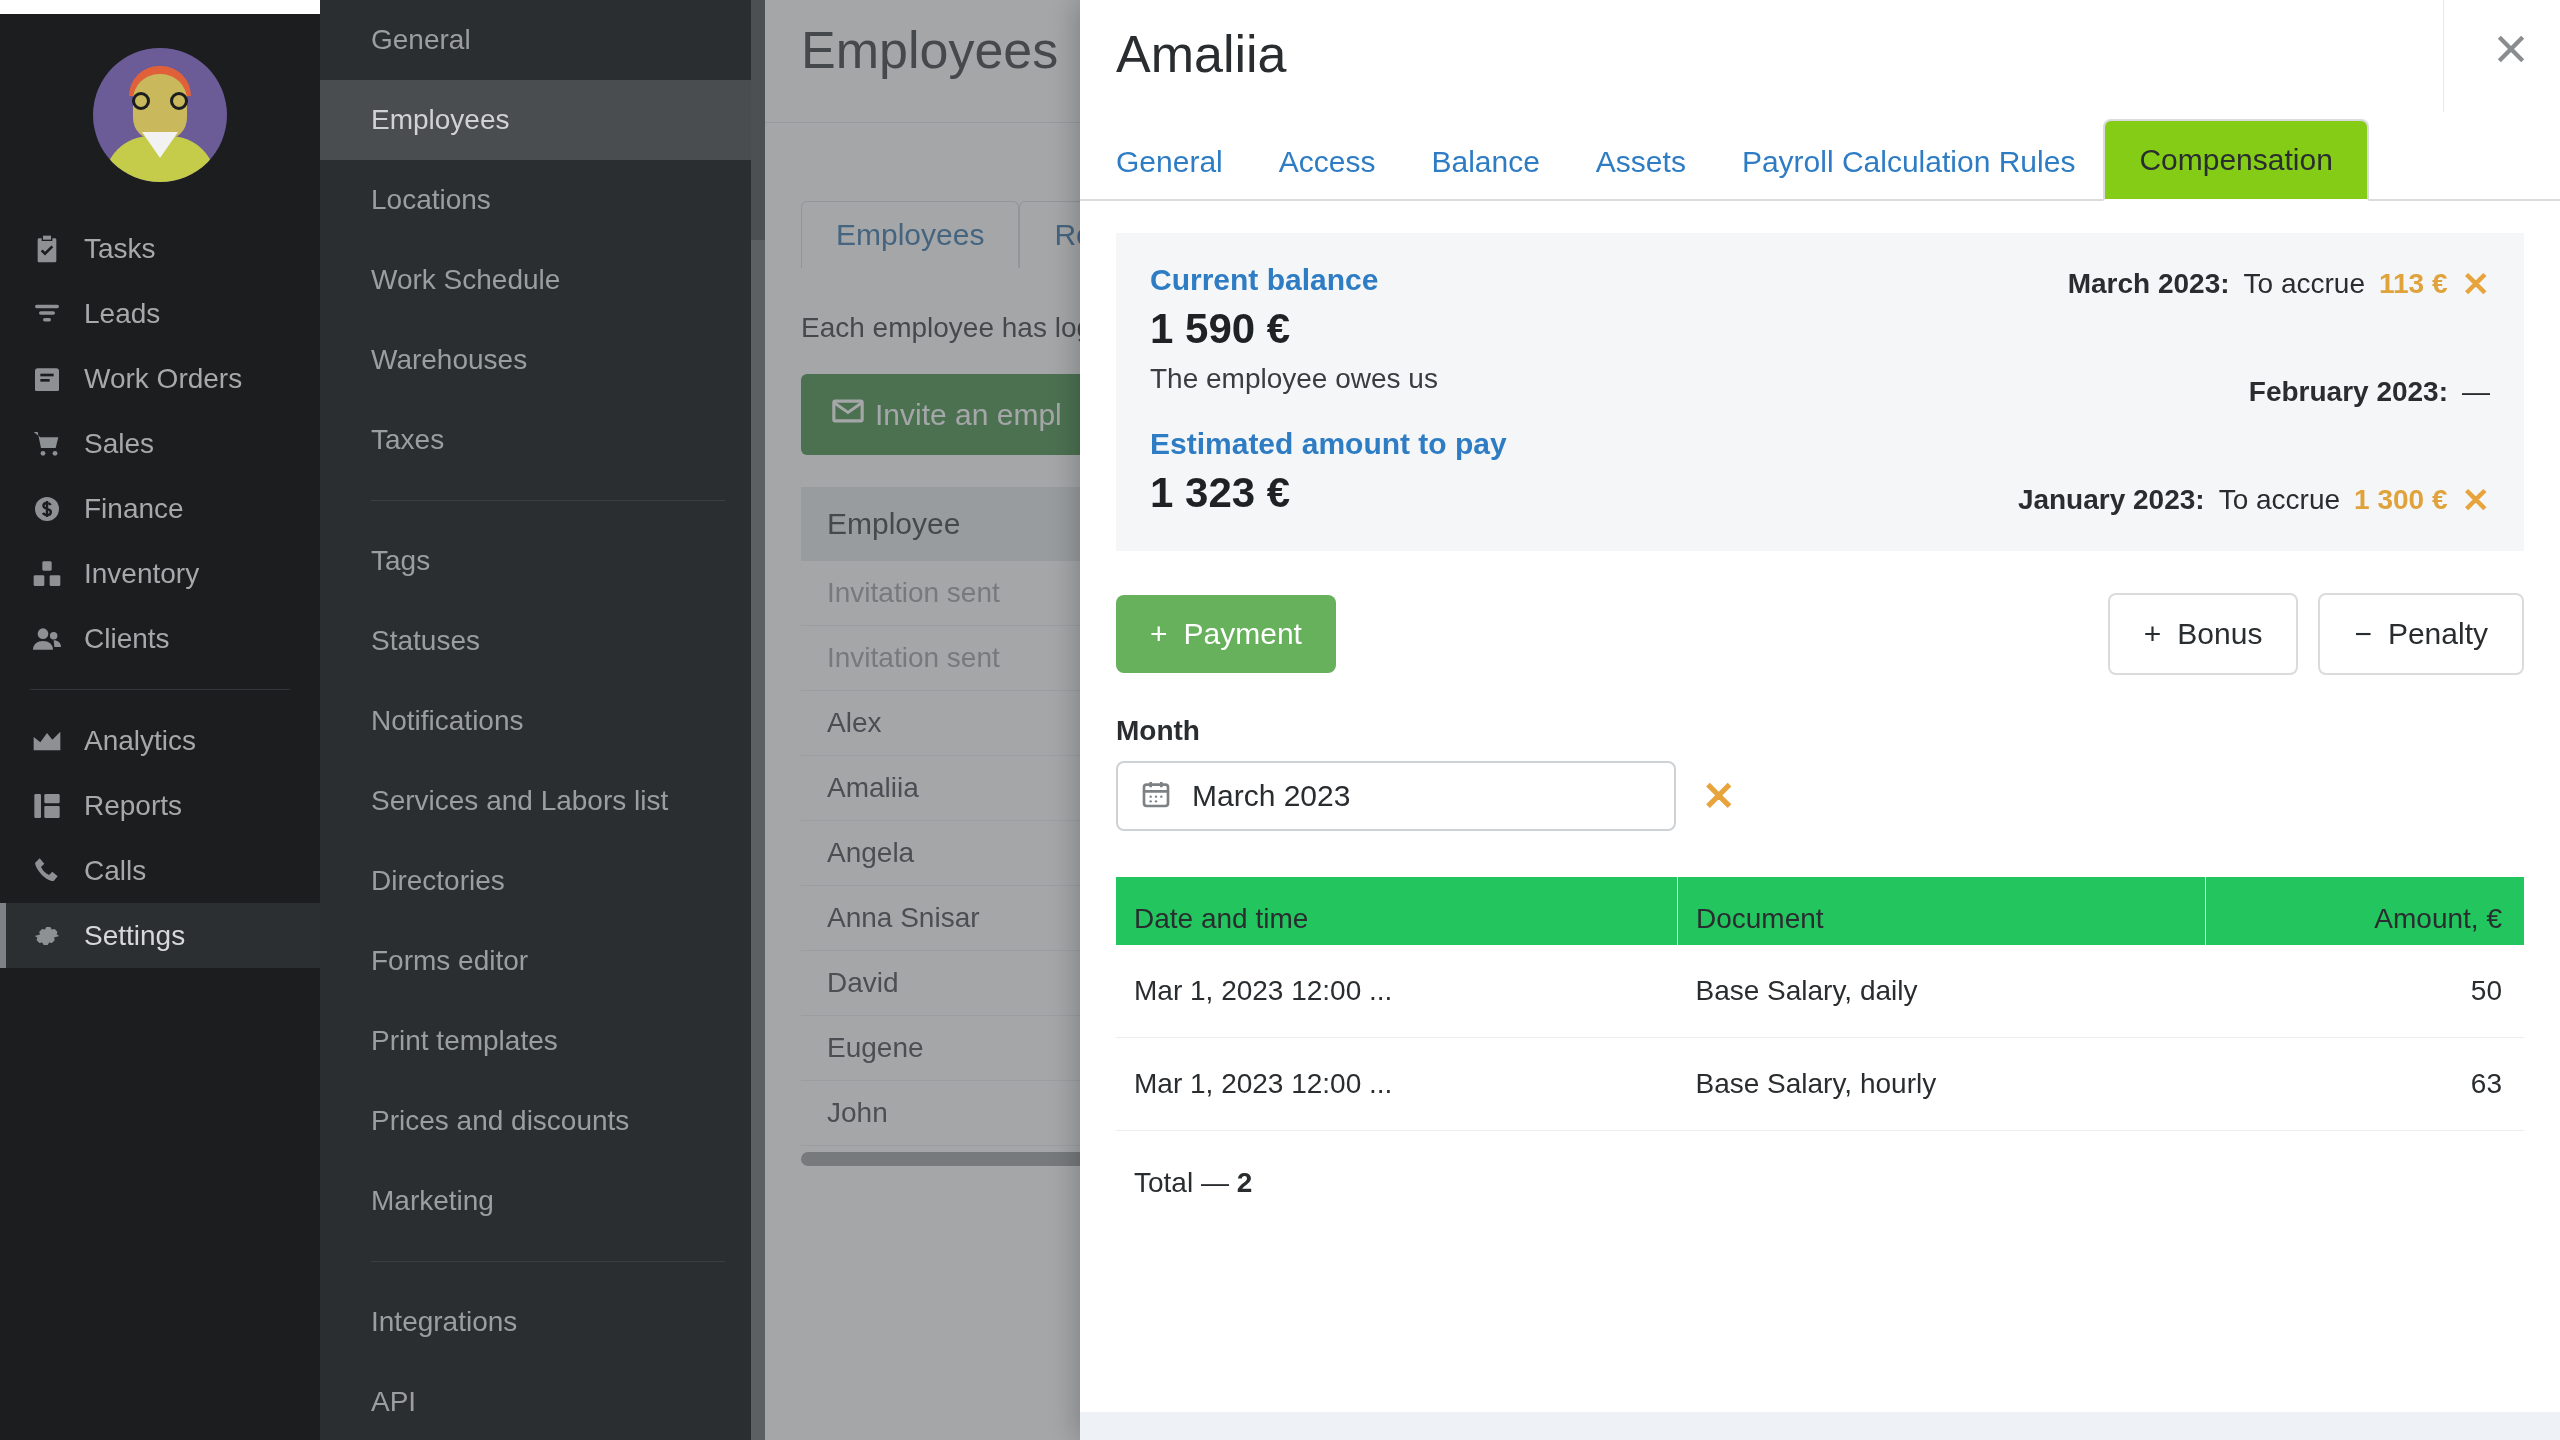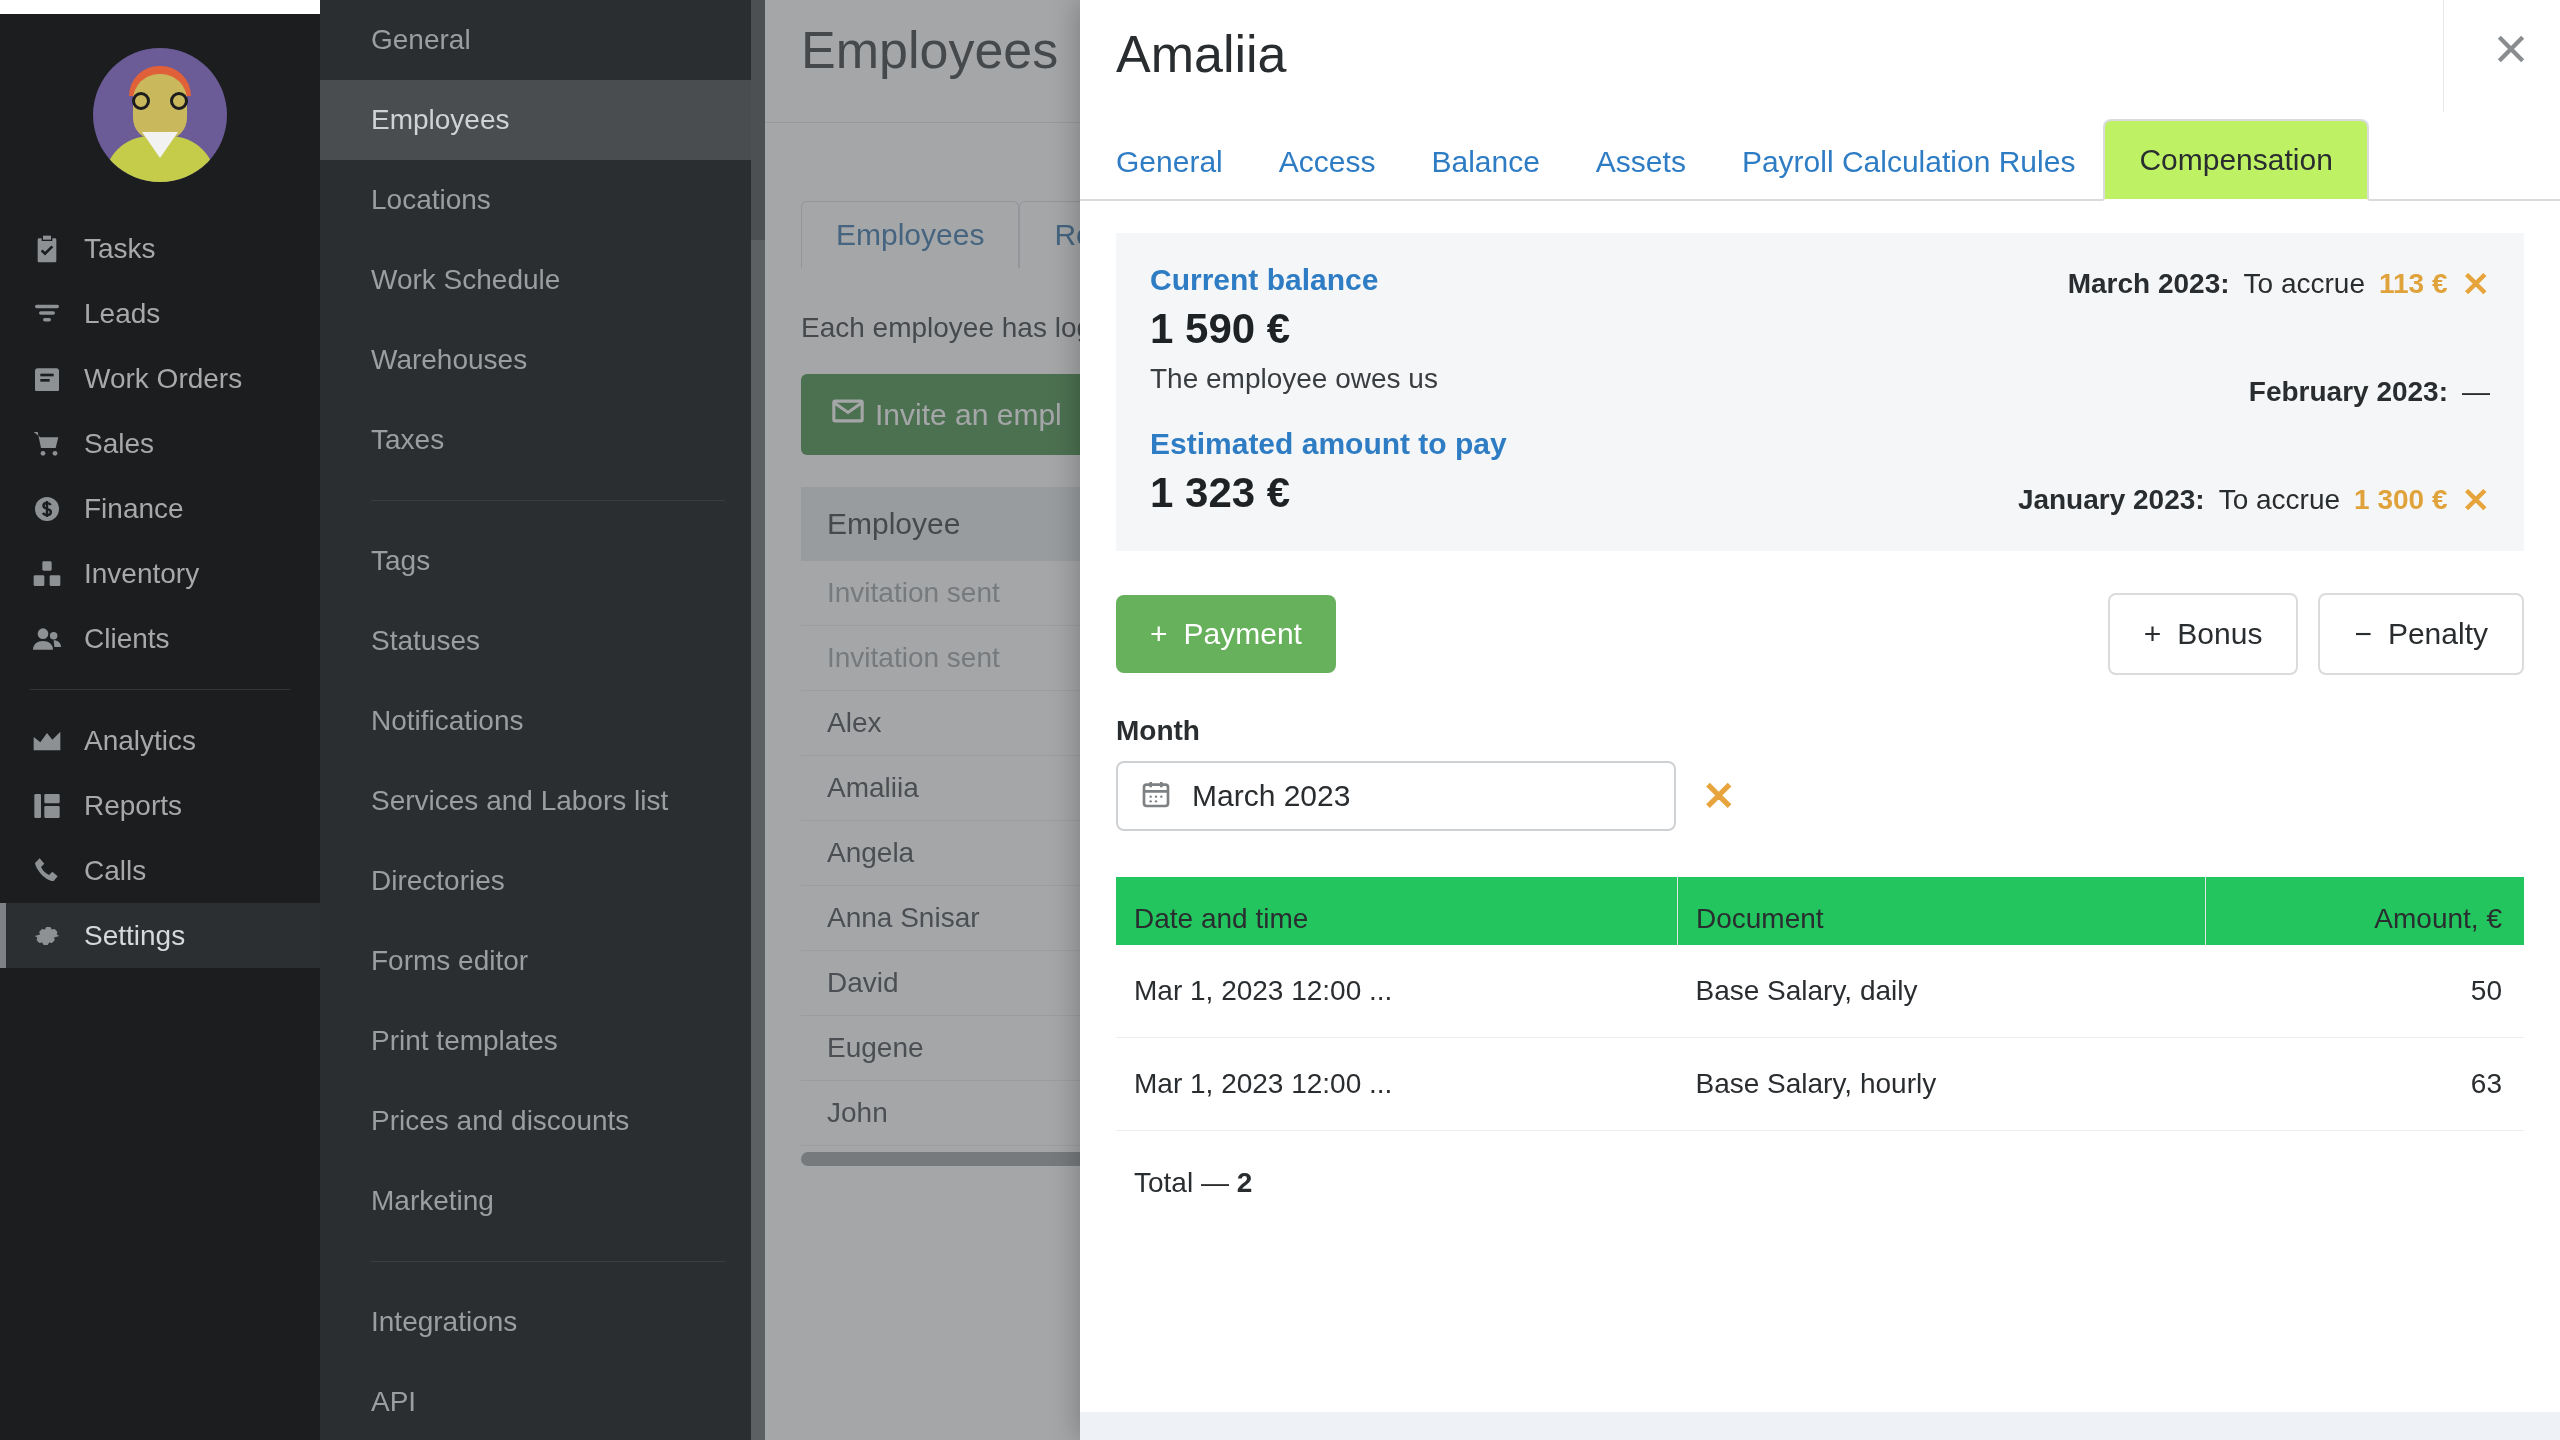--- a/index.html
+++ b/index.html
@@ -170,21 +170,21 @@
     border-bottom: 2px solid #d9dbdd;
     height: 76px;
   }
   .mt-tab {
     font-size: 30px; color: #2e7cc4;
     padding: 0 28px 20px 28px; cursor: pointer;
     white-space: nowrap;
   }
   .mt-tab:first-child { padding-left: 0; }
   .mt-tab.active {
-    color: #2a2d2f; background: #bef264;
+    color: #2a2d2f; background: #84cc16;
     border: 2px solid #d9dbdd; border-bottom: 2px solid #fff;
     border-radius: 8px 8px 0 0;
     padding: 22px 34px 22px 34px;
     margin-bottom: -2px;
   }
 
   
   .balance-panel {
     margin: 32px 36px 0 36px;
     background: #f5f6f7;

